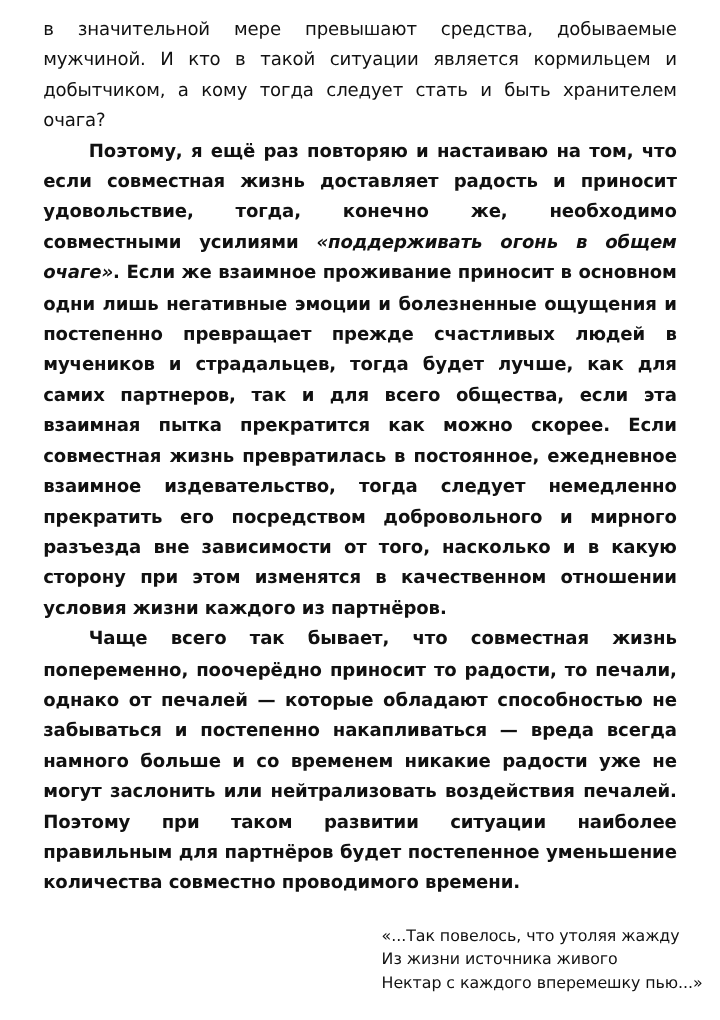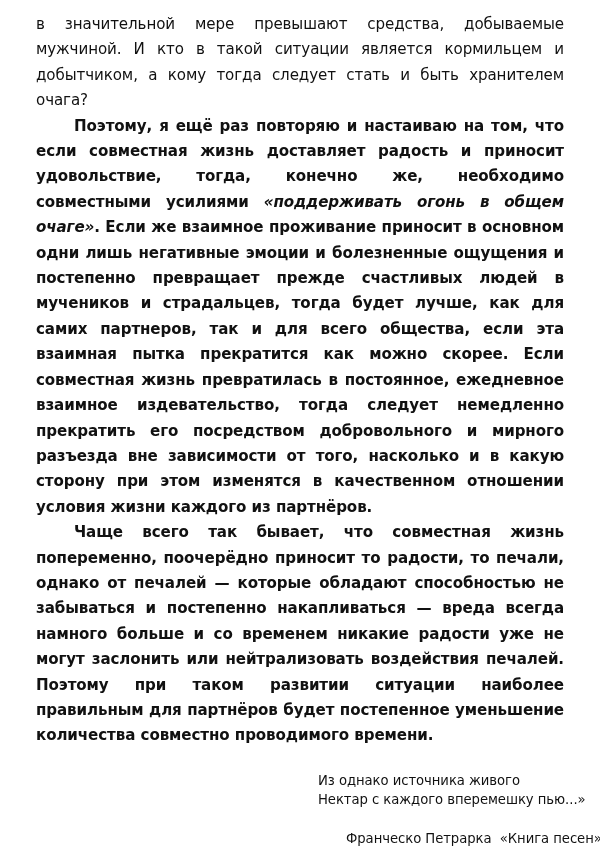--- a/index.html
+++ b/index.html
@@ -75,21 +75,22 @@
 
 <div class="page">
 
   <p class="body-text no-indent">в значительной мере превышают средства, добываемые мужчиной. И кто в такой ситуации является кормильцем и добытчиком, а кому тогда следует стать и быть хранителем очага?</p>
 
   <p class="body-text indent"><span>Поэтому, я ещё раз повторяю и настаиваю на том, что если совместная жизнь доставляет радость и приносит удовольствие, тогда, конечно же, необходимо совместными усилиями </span><em class="it">«поддерживать огонь в общем очаге»</em><span>. Если же взаимное проживание приносит в основном одни лишь негативные эмоции и болезненные ощущения и постепенно превращает прежде счастливых людей в мучеников и страдальцев, тогда будет лучше, как для самих партнеров, так и для всего общества, если эта взаимная пытка прекратится как можно скорее. Если совместная жизнь превратилась в постоянное, ежедневное взаимное издевательство, тогда следует немедленно прекратить его посредством добровольного и мирного разъезда вне зависимости от того, насколько и в какую сторону при этом изменятся в качественном отношении условия жизни каждого из партнёров.</span></p>
 
   <p class="body-text indent">Чаще всего так бывает, что совместная жизнь попеременно, поочерёдно приносит то радости, то печали, однако от печалей — которые обладают способностью не забываться и постепенно накапливаться — вреда всегда намного больше и со временем никакие радости уже не могут заслонить или нейтрализовать воздействия печалей. Поэтому при таком развитии ситуации наиболее правильным для партнёров будет постепенное уменьшение количества совместно проводимого времени.</p>
 
   <div class="quote-block">
-    <div class="quote-line">Из однако источника живого</div>
+    <div class="quote-line">«...Так повелось, что утоляя жажду</div>
+    <div class="quote-line">Из жизни источника живого</div>
     <div class="quote-line">Нектар с каждого вперемешку пью...»</div>
     <div class="attribution">Франческо Петрарка  «Книга песен»</div>
   </div>
 
   <div class="gap-after-quote"></div>
 
   <p class="body-text indent"><span>Что же касается до многими критикуемого, осуждаемого и порицаемого самоудовлетворения — онанизма/мастурбации — то я совершенно уверенно и ответственно могу сказать только следующее: всё то, что имеет своей конечной целью только лишь получение сопутствующего половому акту удовольствия, а не зачатие ребёнка, по своей сути и конечной цели в каком-то (</span></p>
 
 </div>
 

